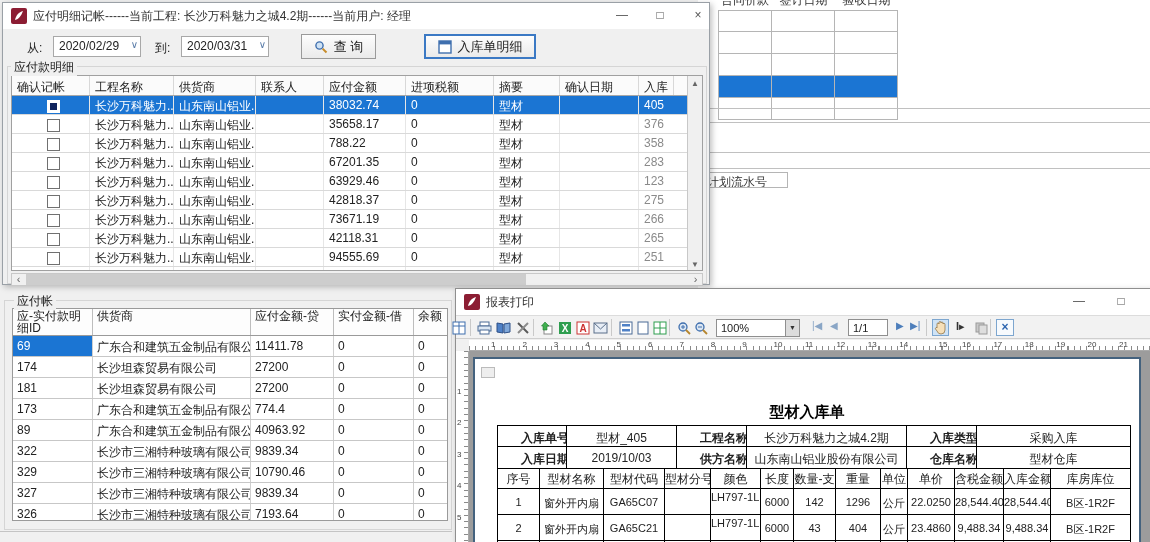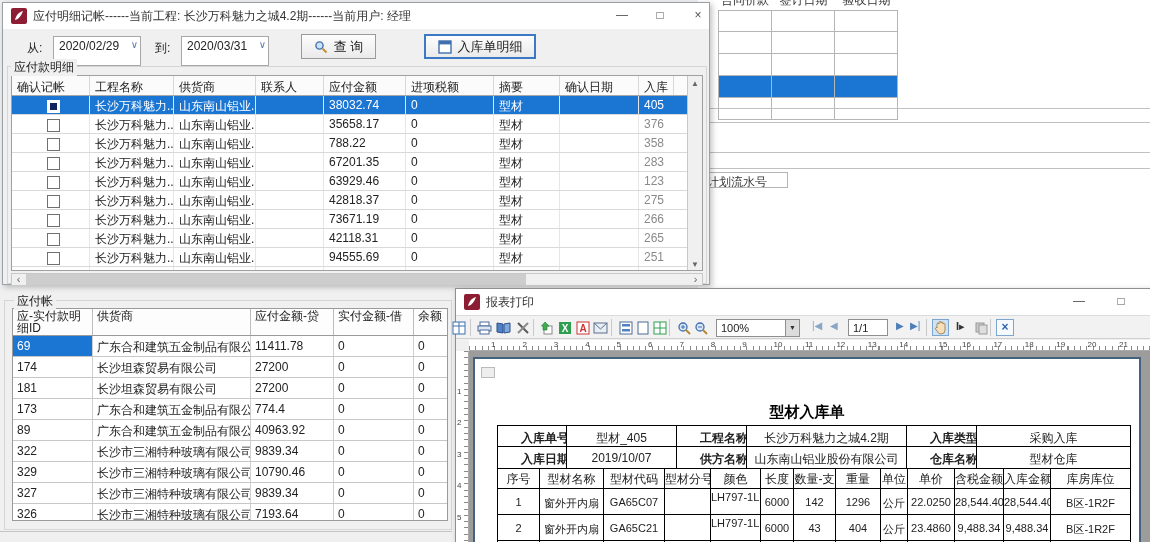--- a/index.html
+++ b/index.html
@@ -22,21 +22,21 @@
   
   .win { position:absolute; background:#f0f0f0; border:1px solid #9aa0a6; box-shadow:2px 2px 6px rgba(0,0,0,.25); }
   .titlebar { position:absolute; left:0; top:0; right:0; height:26px; background:#fff; display:flex; align-items:center; }
   .app-ico { width:16px; height:16px; margin:0 6px 0 8px; flex:0 0 auto; }
   .title-text { font-size:12px; color:#333; white-space:nowrap; overflow:hidden; }
   .cap-btn { position:absolute; top:0; width:30px; height:25px; text-align:center; line-height:24px; color:#555; font-size:12px; cursor:default; }
 
   
   #win1 { left:2px; top:2px; width:708px; height:283px; }
   #win1 .ctl-label { position:absolute; top:37px; font-size:12px; color:#222; }
-  .combo { position:absolute; top:33px; width:88px; height:30px; background:#fff; border:1px solid #a8a8a8; font-size:12px; padding:2px 16px 0 5px; }
+  .combo { position:absolute; top:33px; width:88px; height:21px; background:#fff; border:1px solid #a8a8a8; font-size:12px; padding:2px 16px 0 5px; }
   .combo .dd { position:absolute; right:2px; top:2px; color:#5a7ca8; font-size:10px; }
   .btn { position:absolute; top:31px; height:25px; background:linear-gradient(#fdfdfd,#eaeaea); border:1px solid #9a9a9a; display:flex; align-items:center; justify-content:center; gap:6px; font-size:13px; color:#222; }
   .btn.default { border:2px solid #3b79c4; }
   .grp-label { position:absolute; font-size:12px; color:#222; background:#f0f0f0; padding:0 3px; z-index:3; }
   .grp-box { position:absolute; border:1px solid #d5d5d5; }
 
   .t1 { position:absolute; left:8px; top:72px; width:692px; height:196px; background:#fff; border:1px solid #a0a0a0; overflow:hidden; }
   .t1-head { display:grid; grid-template-columns:78px 84px 82px 68px 82px 88px 66px 79px 35px; height:20px; background:#fbfbfb; border-bottom:1px solid #a8a8a8; }
   .t1-head > span { padding-top:3px; padding-left:5px; border-right:1px solid #d8d8d8; font-size:12px; color:#222; white-space:nowrap; overflow:hidden; }
   .t1-rows .trow { display:grid; grid-template-columns:78px 84px 82px 68px 82px 88px 66px 79px 50px; height:19px; border-bottom:1px solid #d9d9d9; background:#fff; }
@@ -624,21 +624,21 @@
           <div class="info-row first">
             <span class="lbl">入库单号</span>
             <span>型材_405</span>
             <span class="lbl">工程名称</span>
             <span>长沙万科魅力之城4.2期</span>
             <span class="lbl">入库类型</span>
             <span>采购入库</span>
           </div>
           <div class="info-row">
             <span class="lbl">入库日期</span>
-            <span>2019/10/07</span>
+            <span>2019/10/03</span>
             <span class="lbl">供方名称</span>
             <span>山东南山铝业股份有限公司</span>
             <span class="lbl">仓库名称</span>
             <span>型材仓库</span>
           </div>
         </div>
 
         <div class="detail-grid">
           <div class="detail-row dh">
               <span>序号</span>

